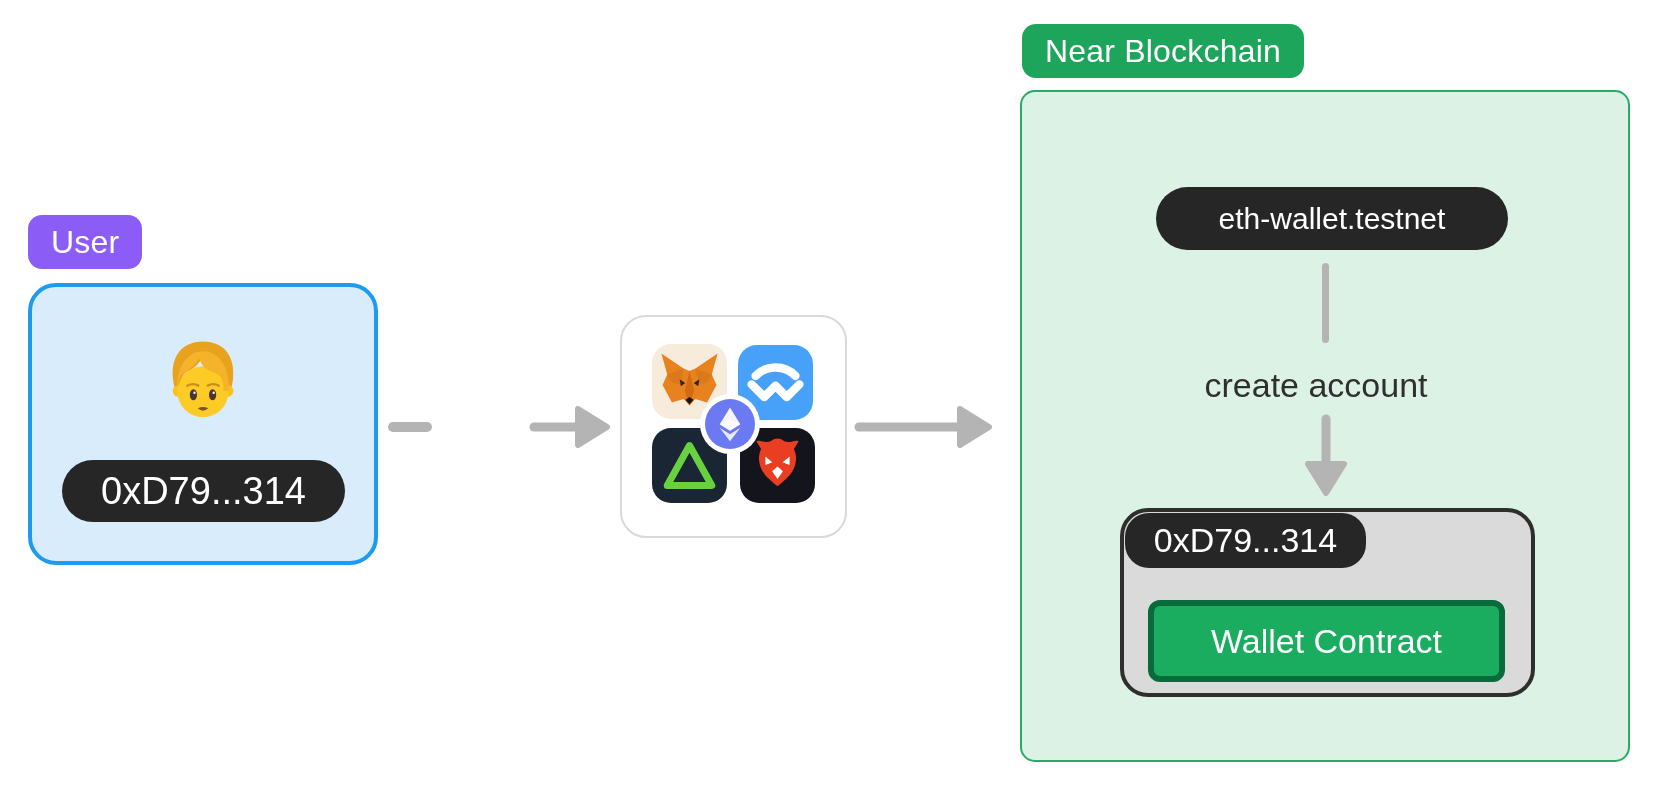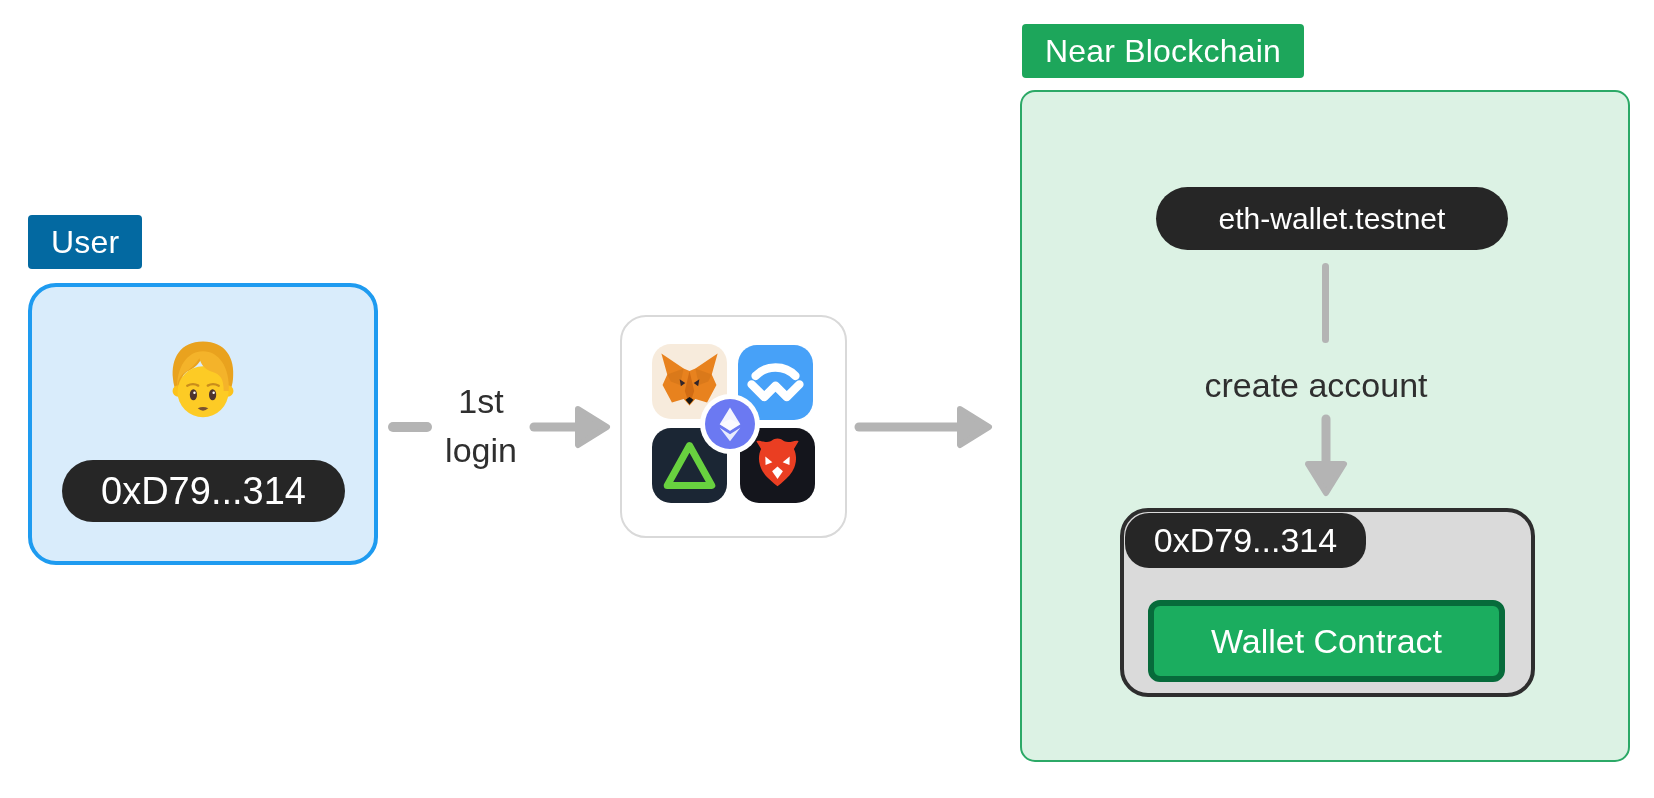--- a/index.html
+++ b/index.html
@@ -7,24 +7,24 @@
     position:relative;
     width:1654px;height:798px;
     background:#ffffff;
     font-family:"Liberation Sans","DejaVu Sans",sans-serif;
     overflow:hidden;
   }
   .abs{position:absolute;}
   
   .badge{
     display:flex;align-items:center;justify-content:center;
-    height:54px;padding:0 23px;border-radius:4px;
+    height:54px;padding:0 23px;border-radius:14px;
     color:#ffffff;font-size:32px;letter-spacing:.2px;
   }
-  .badge-blue{background:#0369a1;}
+  .badge-blue{background:#8b5cf6;}
   .badge-green{background:#1DA65B;}
   
   .user-box{
     left:28px;top:283px;width:350px;height:282px;
     background:#D9ECFB;border:4px solid #1E9BF0;border-radius:28px;
     box-sizing:border-box;
   }
   .near-box{
     left:1020px;top:90px;width:610px;height:672px;
     background:#DCF2E4;border:2px solid #2CA967;border-radius:15px;
@@ -96,24 +96,20 @@
       <path d="M35.2 33.4 Q38.7 31.4 42.5 33.5" stroke="#C98D1C" stroke-width="1.6" fill="none" stroke-linecap="round"></path>
       <path d="M28.5 48.5 Q32 46.8 35.5 48.5 Q32 51.8 28.5 48.5 Z" fill="#7A5230"></path>
     </svg>
     <div class="abs pill user-pill">
       <span>0xD79...314</span>
     </div>
   </div>
 
   <div class="abs dash" style="left:388px;top:422px;width:44px;height:10px;"></div>
 
-  <div class="abs flow-label" style="left:411px;top:377px;width:140px;">
-    <span style="display:block">1st</span>
-    <span style="display:block">login</span>
-  </div>
 
   <svg class="abs" style="left:528px;top:402px;" width="84" height="50" viewBox="0 0 84 50">
     <line x1="6" y1="25" x2="47" y2="25" stroke="#B4B4B4" stroke-width="9" stroke-linecap="round"></line>
     <path d="M50 7 L79 25 L50 43 Z" fill="#B4B4B4" stroke="#B4B4B4" stroke-width="6" stroke-linejoin="round"></path>
   </svg>
 
   <div class="abs wallet-box">
 
     <div class="wicon" style="left:30px;top:27px;background:#F7EBDC;">
       <svg viewBox="0 0 32 32">

